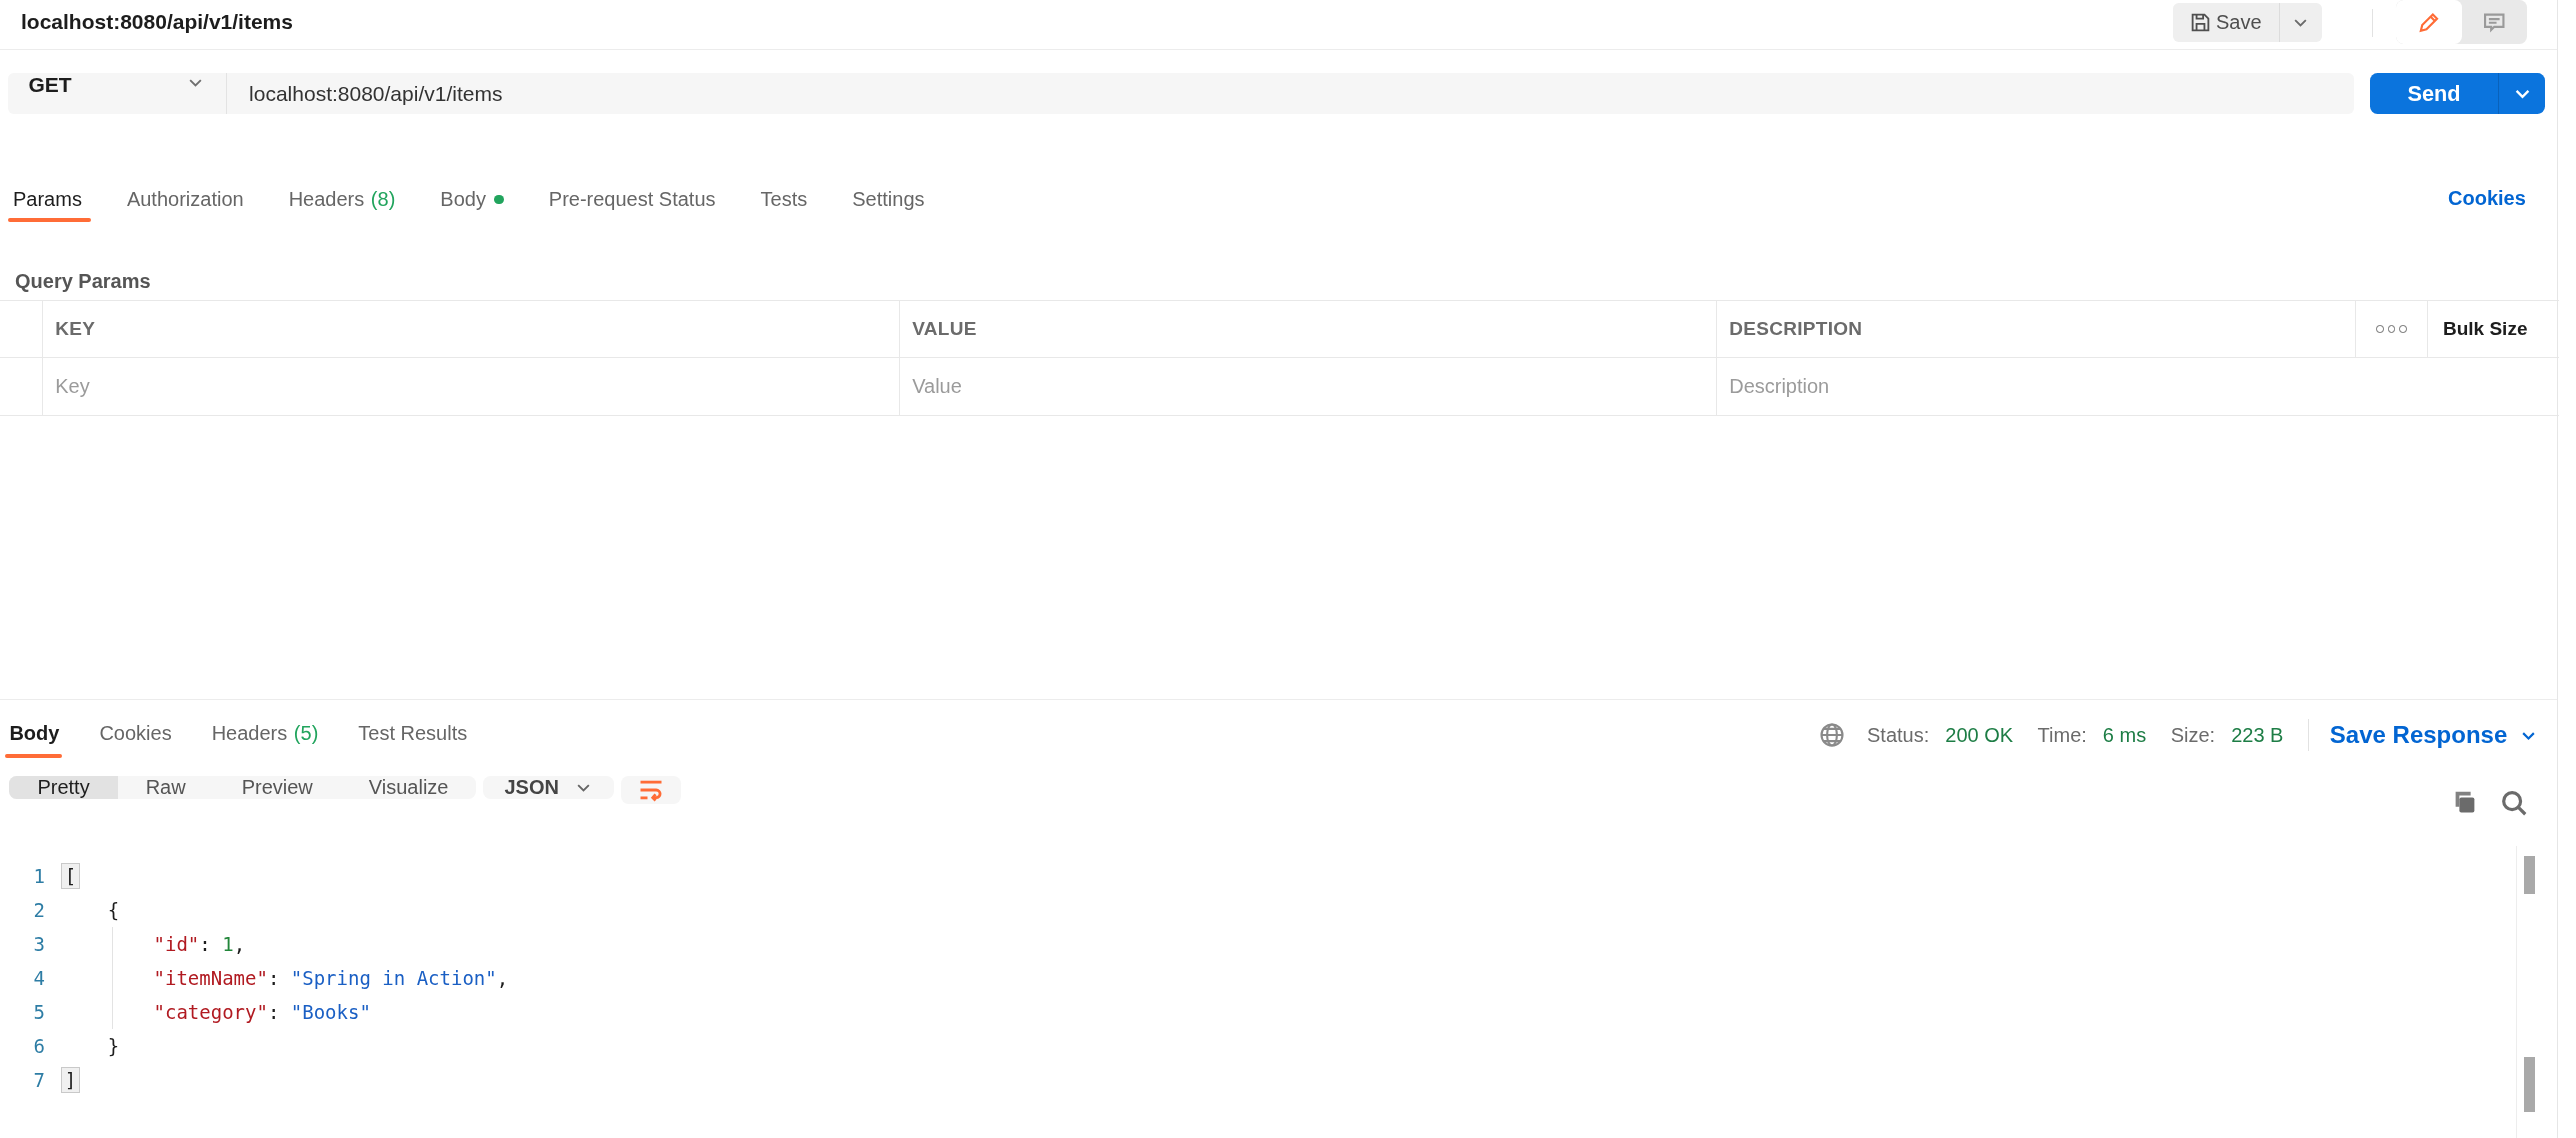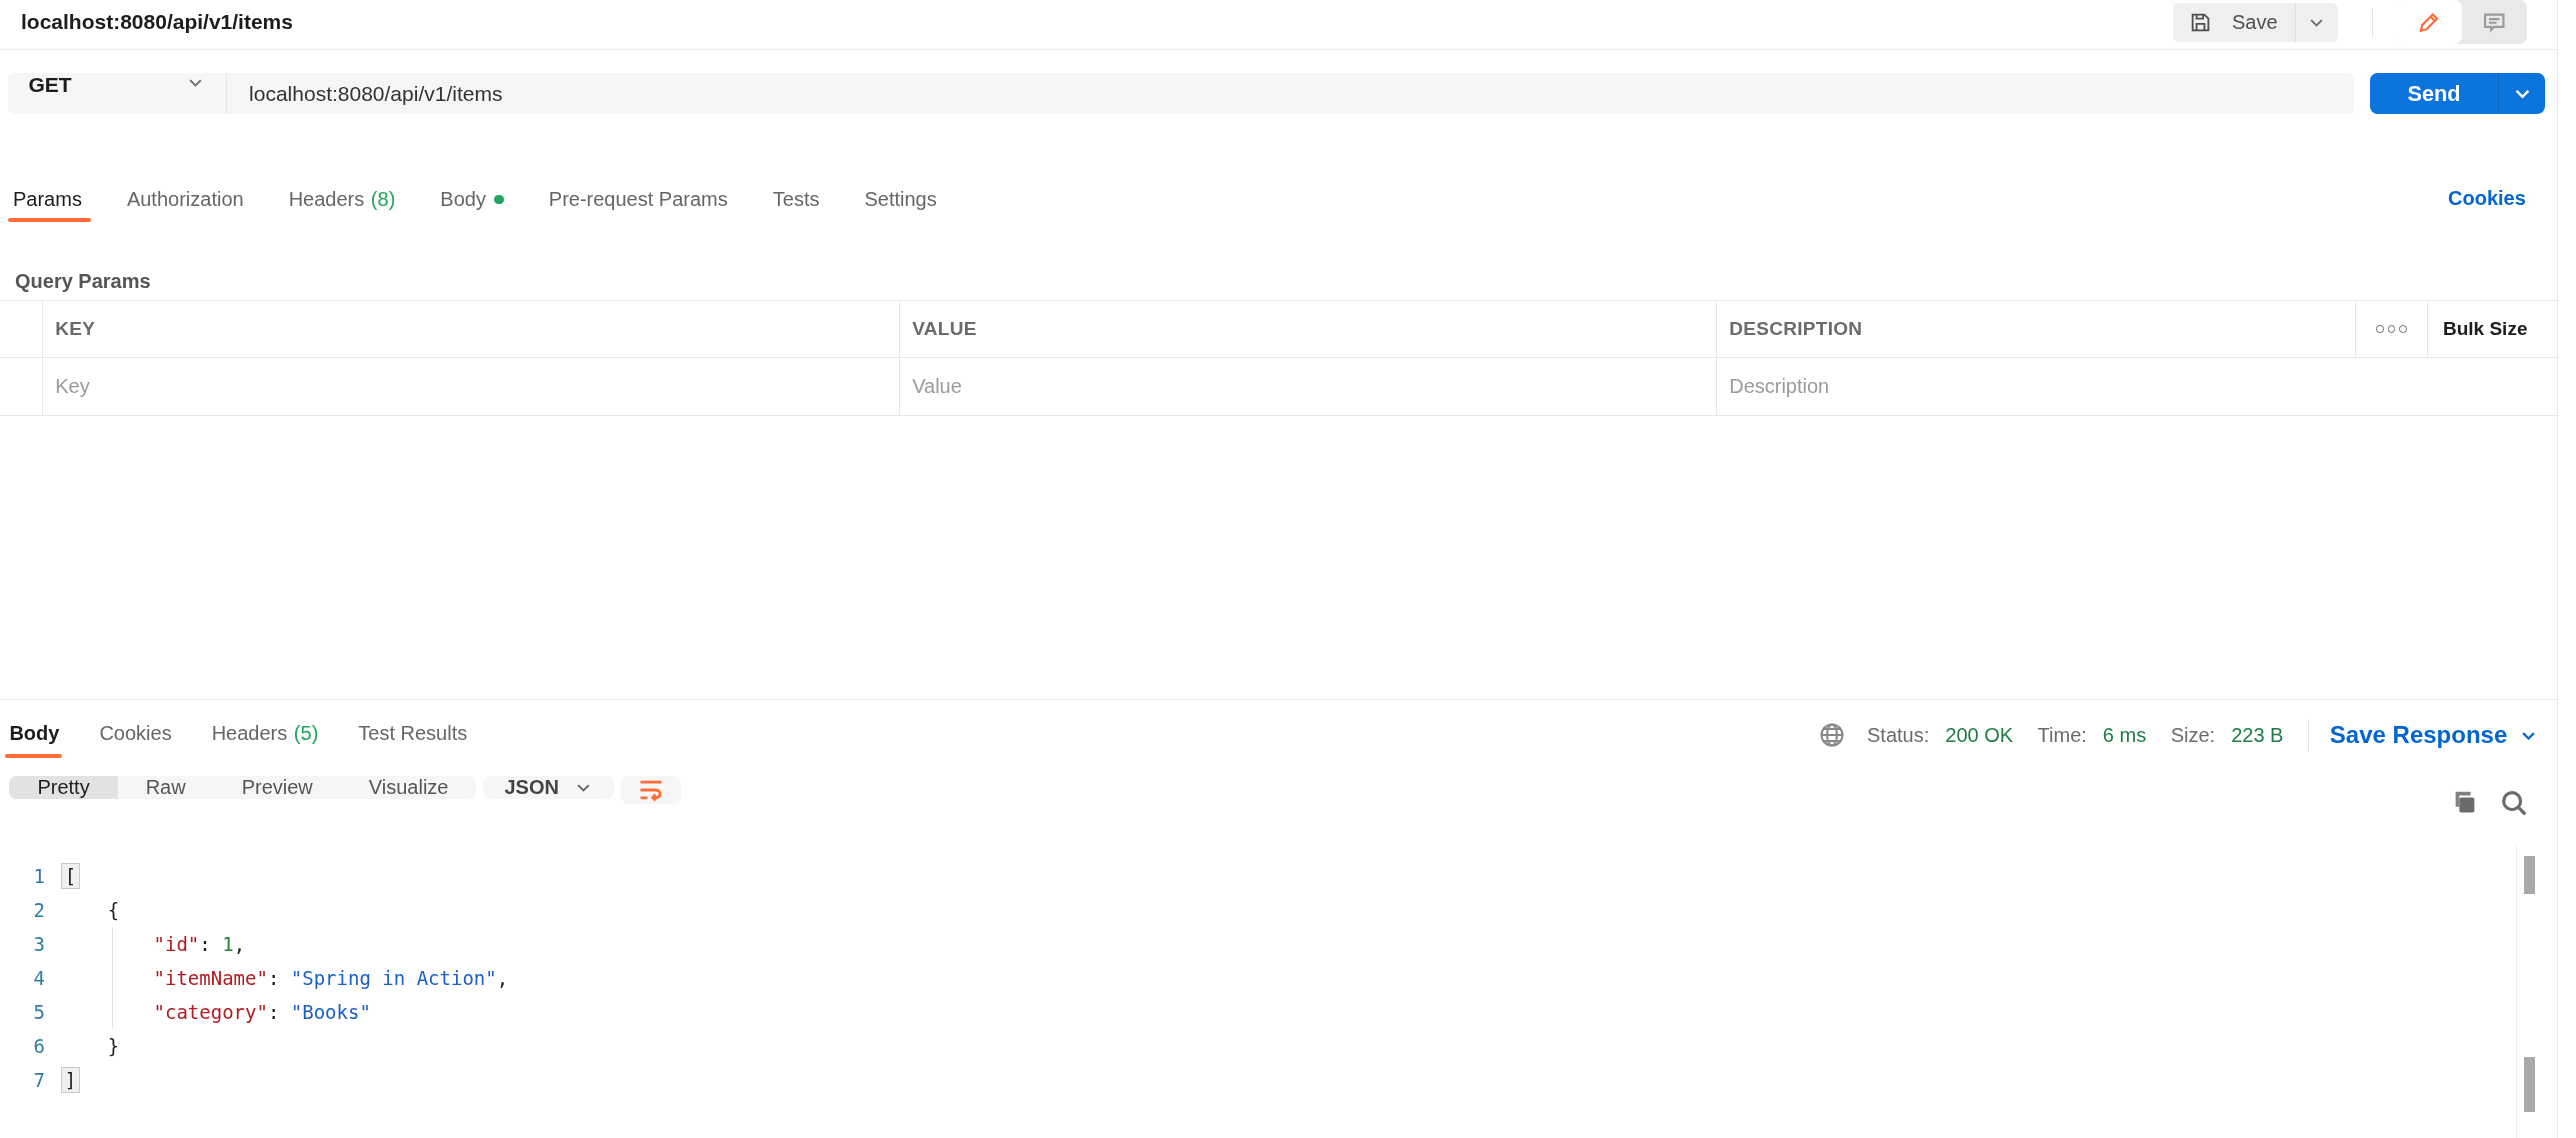--- a/index.html
+++ b/index.html
@@ -8,21 +8,21 @@
     position:relative; width:2576px; height:1138px; background:#fff; overflow:hidden;
     font-family:"Liberation Sans", sans-serif; color:#212121;
   }
   .hline { position:absolute; height:0.9px; background:#ececec; }
   .vline { position:absolute; width:0.9px; background:#e2e2e2; }
 
   
   .titlebar-border { top:49px; left:0; width:2557px; }
   .req-title { position:absolute; left:21px; top:10.4px; font-size:21px; font-weight:bold; color:#1d1d1d; }
   .save-group { position:absolute; left:2173px; top:2.8px; height:39px; display:flex; background:#efefef; border-radius:5.7px; overflow:hidden; }
-  .save-main { display:flex; align-items:center; gap:21px; padding:1px 17px; border:none; background:transparent; cursor:pointer;
+  .save-main { display:flex; align-items:center; gap:5px; padding:1px 17px; border:none; background:transparent; cursor:pointer;
                font-family:inherit; font-size:20px; color:#4f4f4f; font-weight:500; }
   .save-caret { width:43px; display:flex; align-items:center; justify-content:center; border:none; background:transparent;
                 border-left:0.9px solid #dcdcdc; color:#6b6b6b; cursor:pointer; }
   .top-sep { left:2372px; top:8.5px; height:28px; }
   .edit-comment-group { position:absolute; left:2396px; top:0; height:44px; display:flex; background:#e9e9e9; border-radius:7.5px; overflow:hidden; }
   .edit-btn { width:66px; background:#fff; border:none; border-radius:7.5px; display:flex; align-items:center; justify-content:center; cursor:pointer; color:var(--accent-orange); }
   .comment-btn { width:65px; background:transparent; border:none; display:flex; align-items:center; justify-content:center; cursor:pointer; color:#9a9a9a; }
 
   
   .url-box { position:absolute; left:7.5px; top:73px; width:2346px; height:41px; background:#f6f6f6; border-radius:5.7px; display:flex; align-items:stretch; }
@@ -191,21 +191,21 @@
       </div>
     <div class="tab">
       <span>Headers</span>
       <span class="tab-count">(8)</span>
     </div>
     <div class="tab">
       <span>Body</span>
       <span class="body-dot"></span>
     </div>
     <div class="tab">
-        <span>Pre-request Params</span>
+        <span>Pre-request Status</span>
       </div>
     <div class="tab">
         <span>Tests</span>
       </div>
     <div class="tab">
         <span>Settings</span>
       </div>
   </nav>
   <div class="req-underline"></div>
   <a class="cookies-link">Cookies</a>

